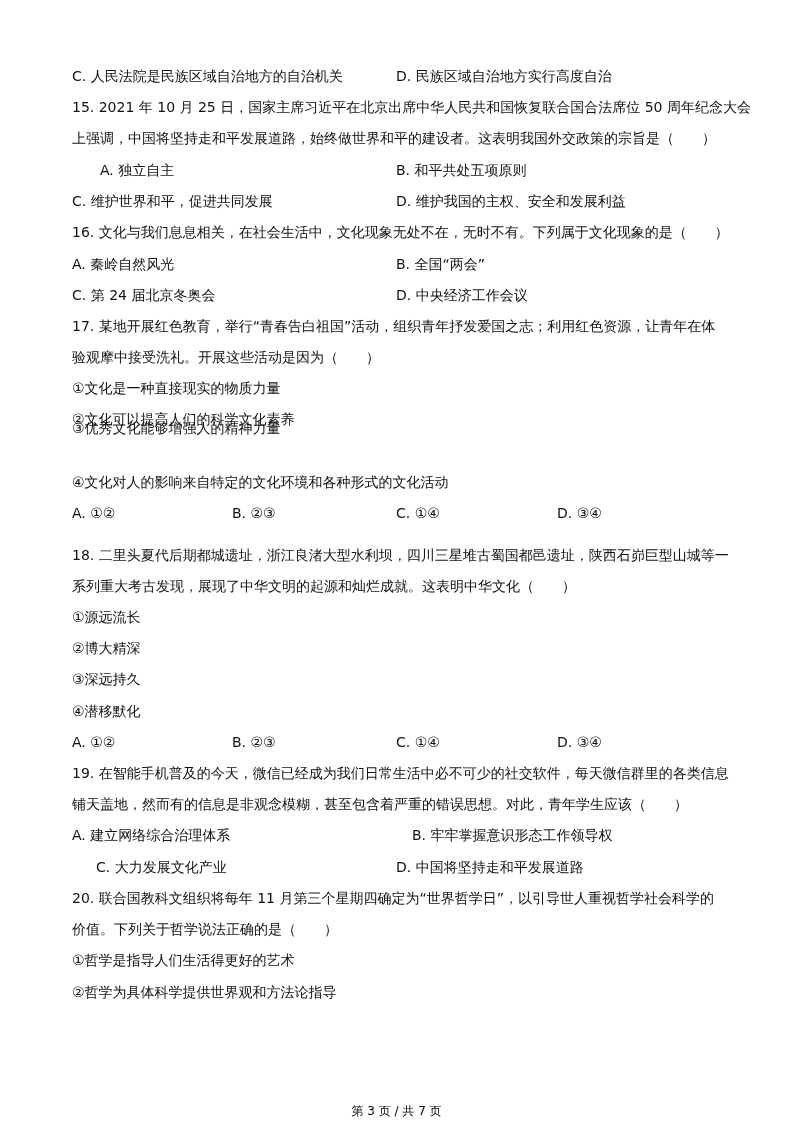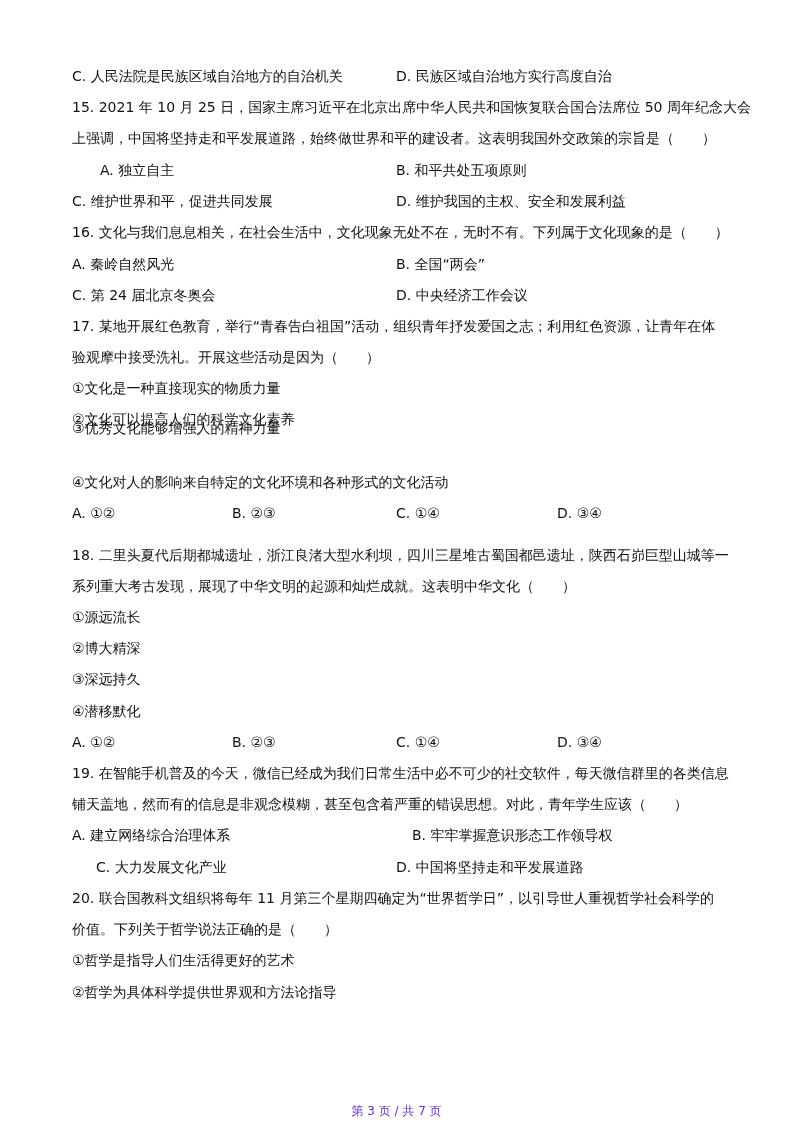--- a/index.html
+++ b/index.html
@@ -1,21 +1,21 @@
 <!DOCTYPE html>
 <html><head>
   <meta charset="utf-8">
   <style>
     html, body { margin:0; padding:0; background:#ffffff; }
     body { width:793px; height:1122px; position:relative; overflow:hidden;
            font-family: "DejaVu Sans", "Liberation Sans", sans-serif; color:#111; }
     .line { position:absolute; left:72px; font-size:14px; line-height:18px; white-space:nowrap; }
     .opt { position:absolute; font-size:14px; line-height:18px; white-space:nowrap; }
     .footer { position:absolute; left:0; width:793px; top:1104px; text-align:center;
-              font-size:12px; line-height:14px; color:#6d28d9; }
+              font-size:12px; line-height:14px; color:#000000; }
   </style>
 </head>
 <body>
 
 <div class="opt" style="left:72px;top:67px;">C. 人民法院是民族区域自治地方的自治机关</div>
 <div class="opt" style="left:396px;top:67px;">D. 民族区域自治地方实行高度自治</div>
 
 <div class="line" style="top:98px;">15. 2021 年 10 月 25 日，国家主席习近平在北京出席中华人民共和国恢复联合国合法席位 50 周年纪念大会</div>
 <div class="line" style="top:129px;">上强调，中国将坚持走和平发展道路，始终做世界和平的建设者。这表明我国外交政策的宗旨是（　　）</div>
 <div class="opt" style="left:72px;top:161px;margin-left:28px;">A. 独立自主</div>

